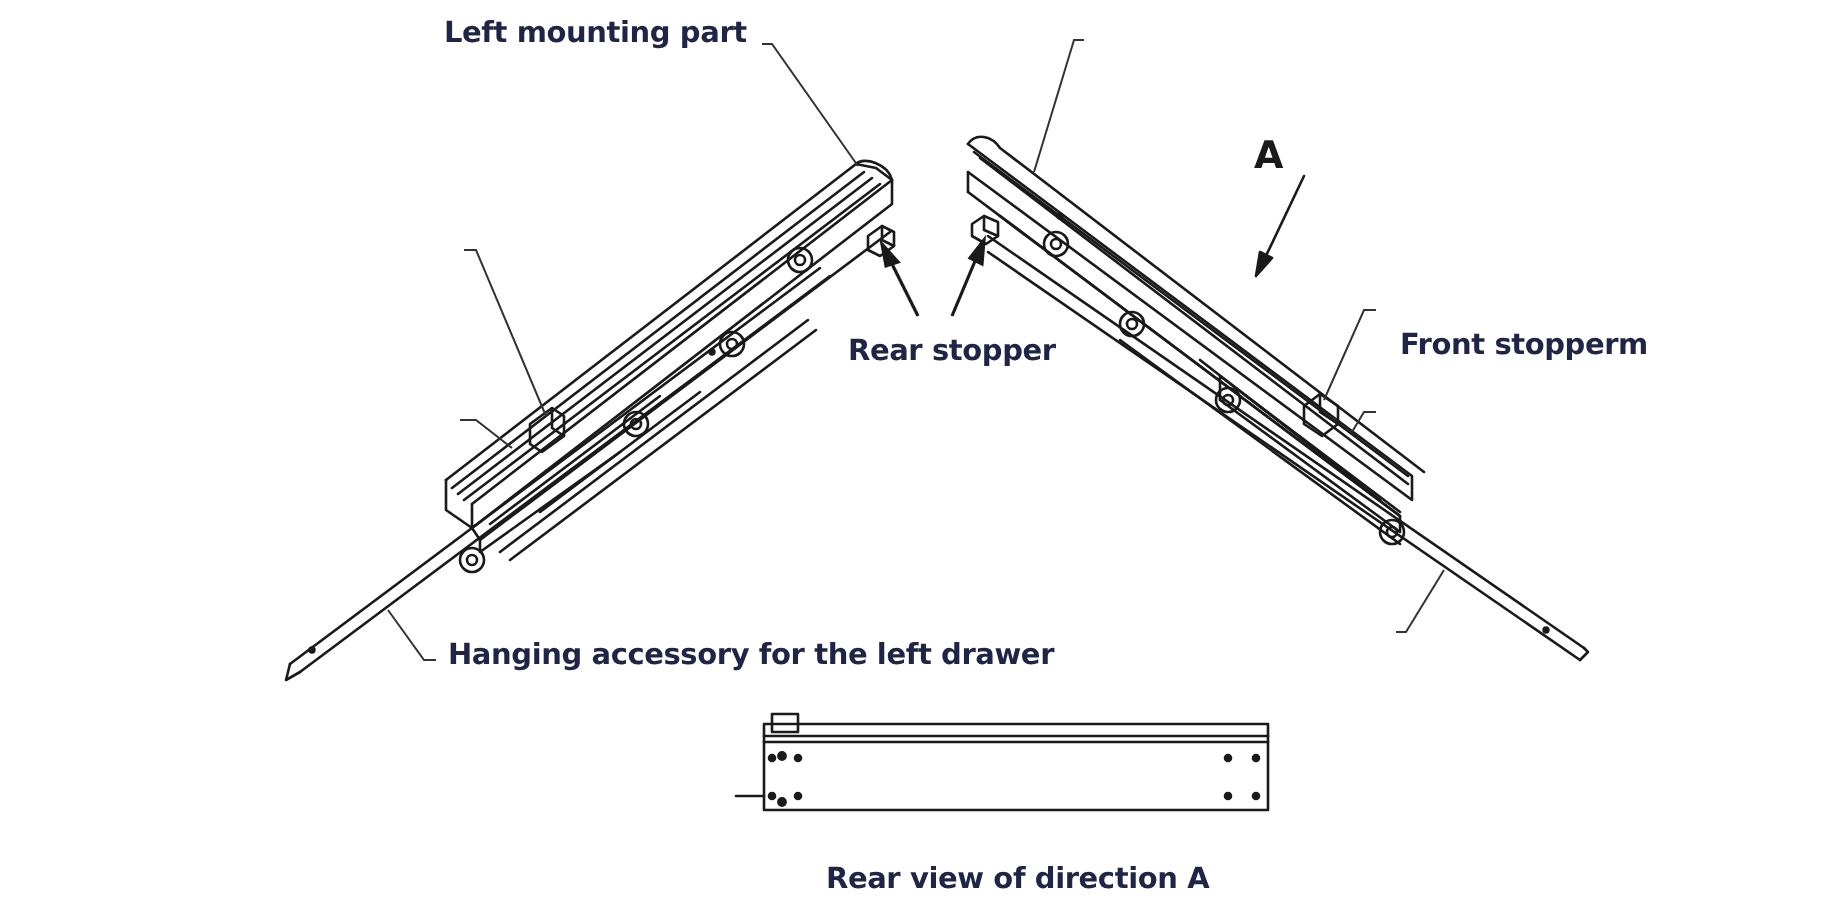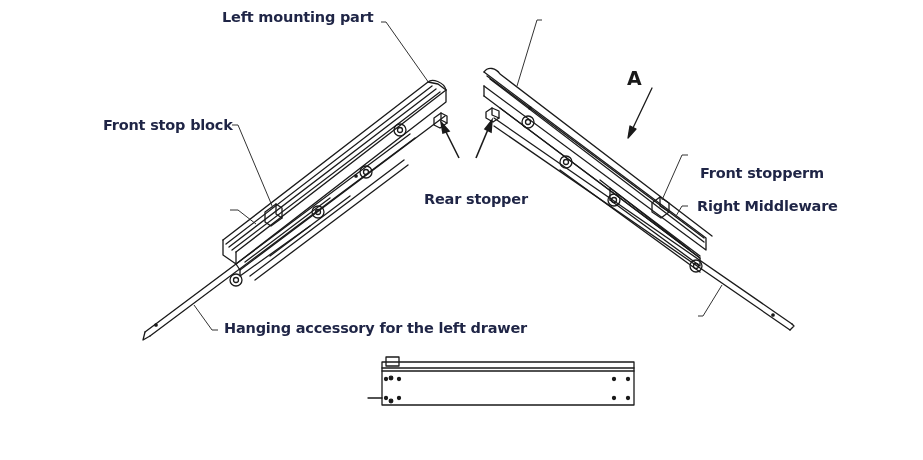--- a/index.html
+++ b/index.html
@@ -149,18 +149,17 @@
     <g stroke="#1a1a1a" stroke-width="1.6" fill="#1a1a1a">
       <path d="M459,158 L444,128" fill="none"></path>
       <path d="M441,122 L449,131 L443,133 Z"></path>
       <path d="M476,158 L489,127" fill="none"></path>
       <path d="M492,120 L491,132 L485,129 Z"></path>
     </g>
   </svg>
 
   <div class="lbl" style="left:222px; top:9px;">Left mounting part</div>
   <div class="lbl" style="left:627px; top:67px; font-size:19px; font-weight:bold; color:#1a1a1a;">A</div>
-  <div class="lbl" style="left:103px; top:117px;">Front stop block</div>
-  <div class="lbl" style="left:424px; top:191px;">Rear stopper</div>
+  <div class="lbl" style="left:424px; top:168px;">Rear stopper</div>
   <div class="lbl" style="left:700px; top:165px;">Front stopperm</div>
-  <div class="lbl" style="left:697px; top:198px;">Right Middleware</div>
   <div class="lbl" style="left:224px; top:320px;">Hanging accessory for the left drawer</div>
+  <div class="lbl" style="left:413px; top:432px;">Rear view of direction A</div>
 </div>
 
 </body></html>

